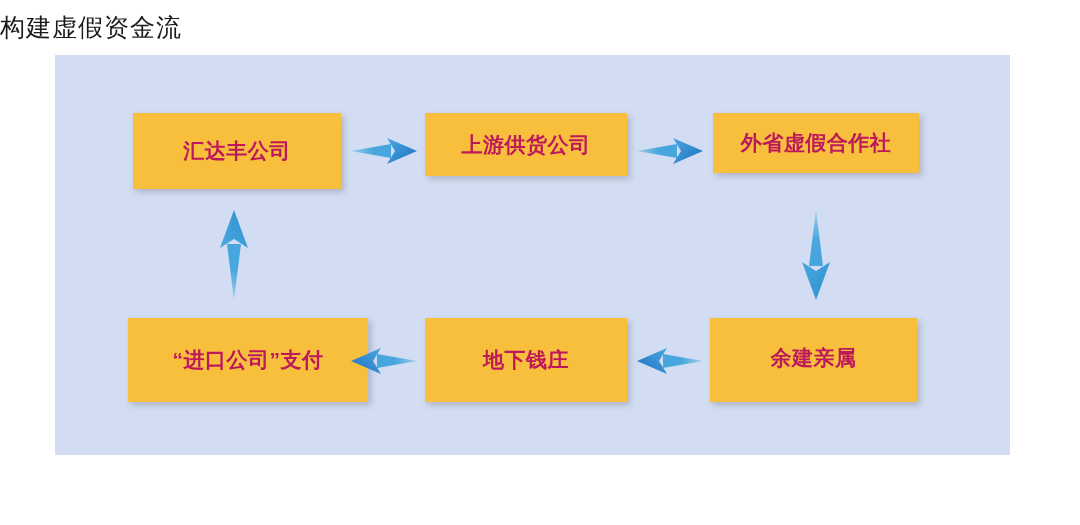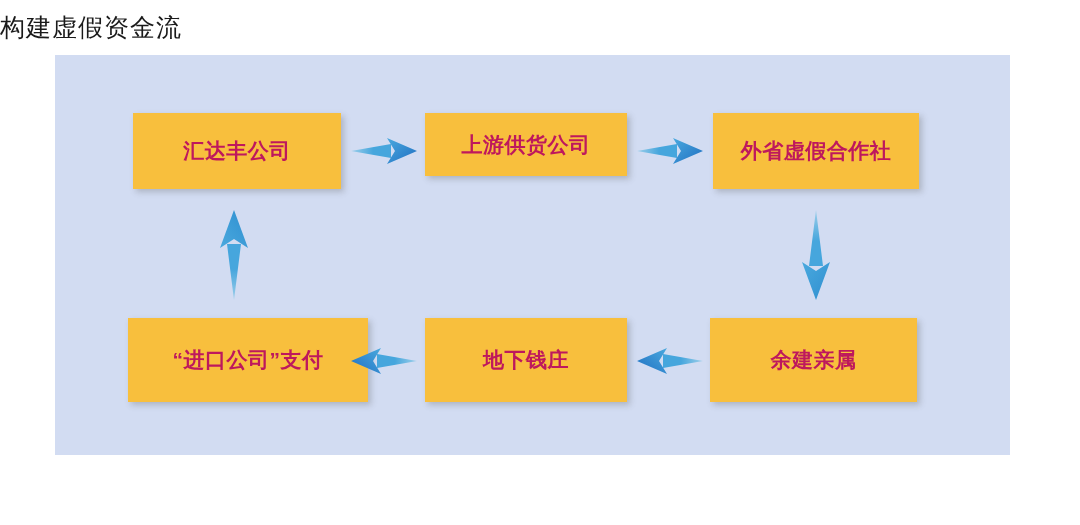--- a/index.html
+++ b/index.html
@@ -51,26 +51,26 @@
     line-height: 30px;
     letter-spacing: 0.5px;
     box-sizing: border-box;
     padding: 4px 6px;
   }
   .node-box .line { display: block; white-space: nowrap; }
 
   
   #node-huidafeng   { left: 78px;  top: 58px;  width: 208px; height: 76px; }
   #node-upstream    { left: 370px; top: 58px;  width: 202px; height: 63px; }
-  #node-coop        { left: 658px; top: 58px;  width: 206px; height: 76px; }
+  #node-coop        { left: 658px; top: 58px;  width: 206px; height: 60px; }
 
   
   #node-import      { left: 73px;  top: 263px; width: 240px; height: 84px; }
   #node-underground { left: 370px; top: 263px; width: 202px; height: 84px; font-family: Liberation Serif, serif; }
-  #node-relatives   { left: 655px; top: 263px; width: 207px; height: 84px; }
+  #node-relatives   { left: 655px; top: 263px; width: 207px; height: 84px; font-family: Liberation Mono, monospace; }
 
   .arrow {
     position: absolute;
     pointer-events: none;
   }
   .arrow svg { display: block; width: 100%; height: 100%; }
 
   
   #arrow-huidafeng-upstream { left: 296px; top: 75px; width: 66px; height: 42px; }
   #arrow-upstream-coop      { left: 582px; top: 75px; width: 66px; height: 42px; }

